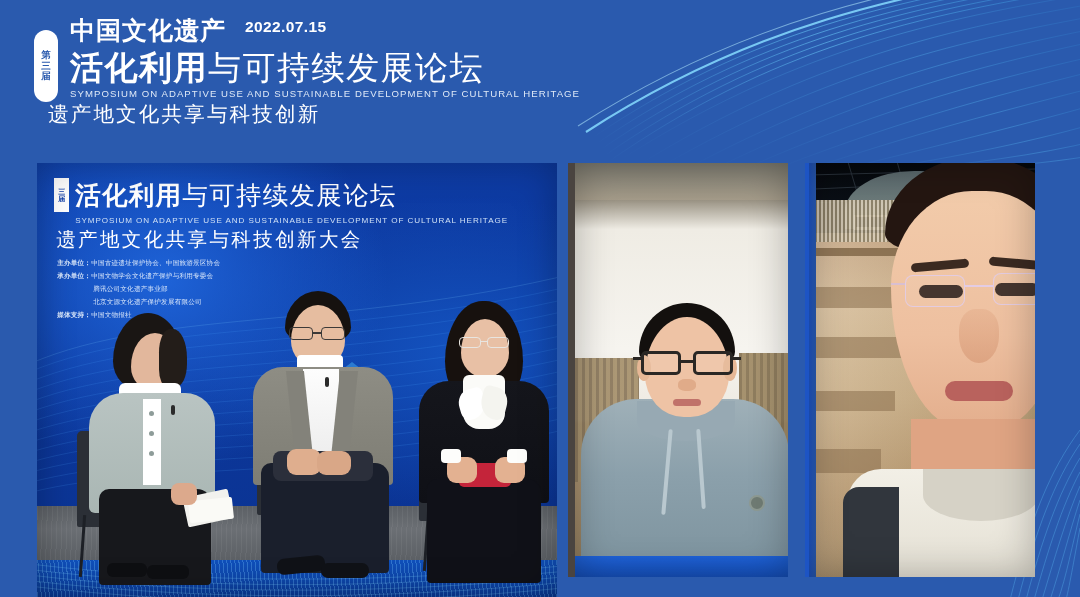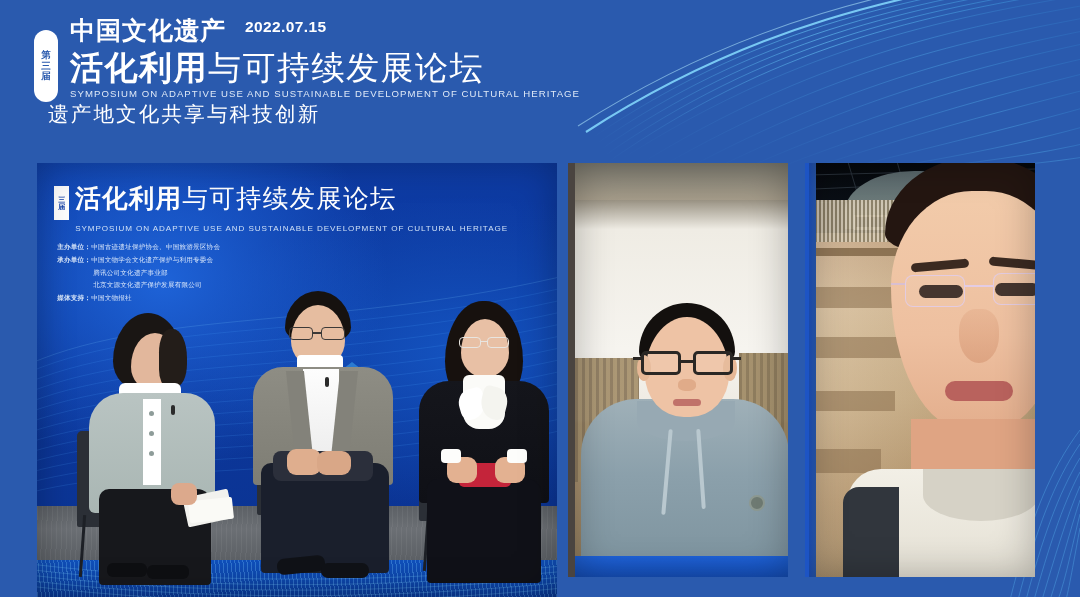--- a/index.html
+++ b/index.html
@@ -76,21 +76,21 @@
   }
   .floor-blue {
     position:absolute; left:0; bottom:0; width:100%; height:8.5%;
     background:
       repeating-linear-gradient(84deg, rgba(120,200,255,.30) 0 1px, rgba(0,0,0,0) 1px 4px),
       linear-gradient(180deg,#1050bb 0%,#0d45a8 60%,#0a3894 100%);
   }
 
   
   .led-text { position:absolute; left:3.3%; top:4.5%; width:94%; }
-  .led-r1 { display:flex; align-items:flex-start;margin-top:8px; }
+  .led-r1 { display:flex; align-items:center; }
   .led-badge {
     width:15px; height:34px; background:#fff; color:#0e3da8;
     font-size:7px; line-height:1.1; font-weight:700;
     display:flex; flex-direction:column; align-items:center; justify-content:center;
     margin-right:6px;
   }
   .led-t1 { font-size:25.5px; font-weight:700; letter-spacing:1.3px; line-height:1; }
   .led-t1 .lt { font-weight:300; }
   .led-eng {
     margin-left:21px; margin-top:3.5px; font-size:8.1px; letter-spacing:.92px;
@@ -325,20 +325,21 @@
       <div class="led-r1">
         <div class="led-badge">
           <span>三</span>
           <span>届</span>
         </div>
         <div class="led-t1">
           <span>活化利用</span><span class="lt">与可持续发展论坛</span>
         </div>
       </div>
       <div class="led-eng">SYMPOSIUM ON ADAPTIVE USE AND SUSTAINABLE DEVELOPMENT OF CULTURAL HERITAGE</div>
+      <div class="led-t2">遗产地文化共享与科技创新大会</div>
       <div class="led-fine">
         <div>
           <span class="lbl">主办单位：</span><span>中国古迹遗址保护协会、中国旅游景区协会</span>
         </div>
         <div>
           <span class="lbl">承办单位：</span><span>中国文物学会文化遗产保护与利用专委会</span>
         </div>
         <div>
           <span class="ind"></span><span>腾讯公司文化遗产事业部</span>
         </div>

